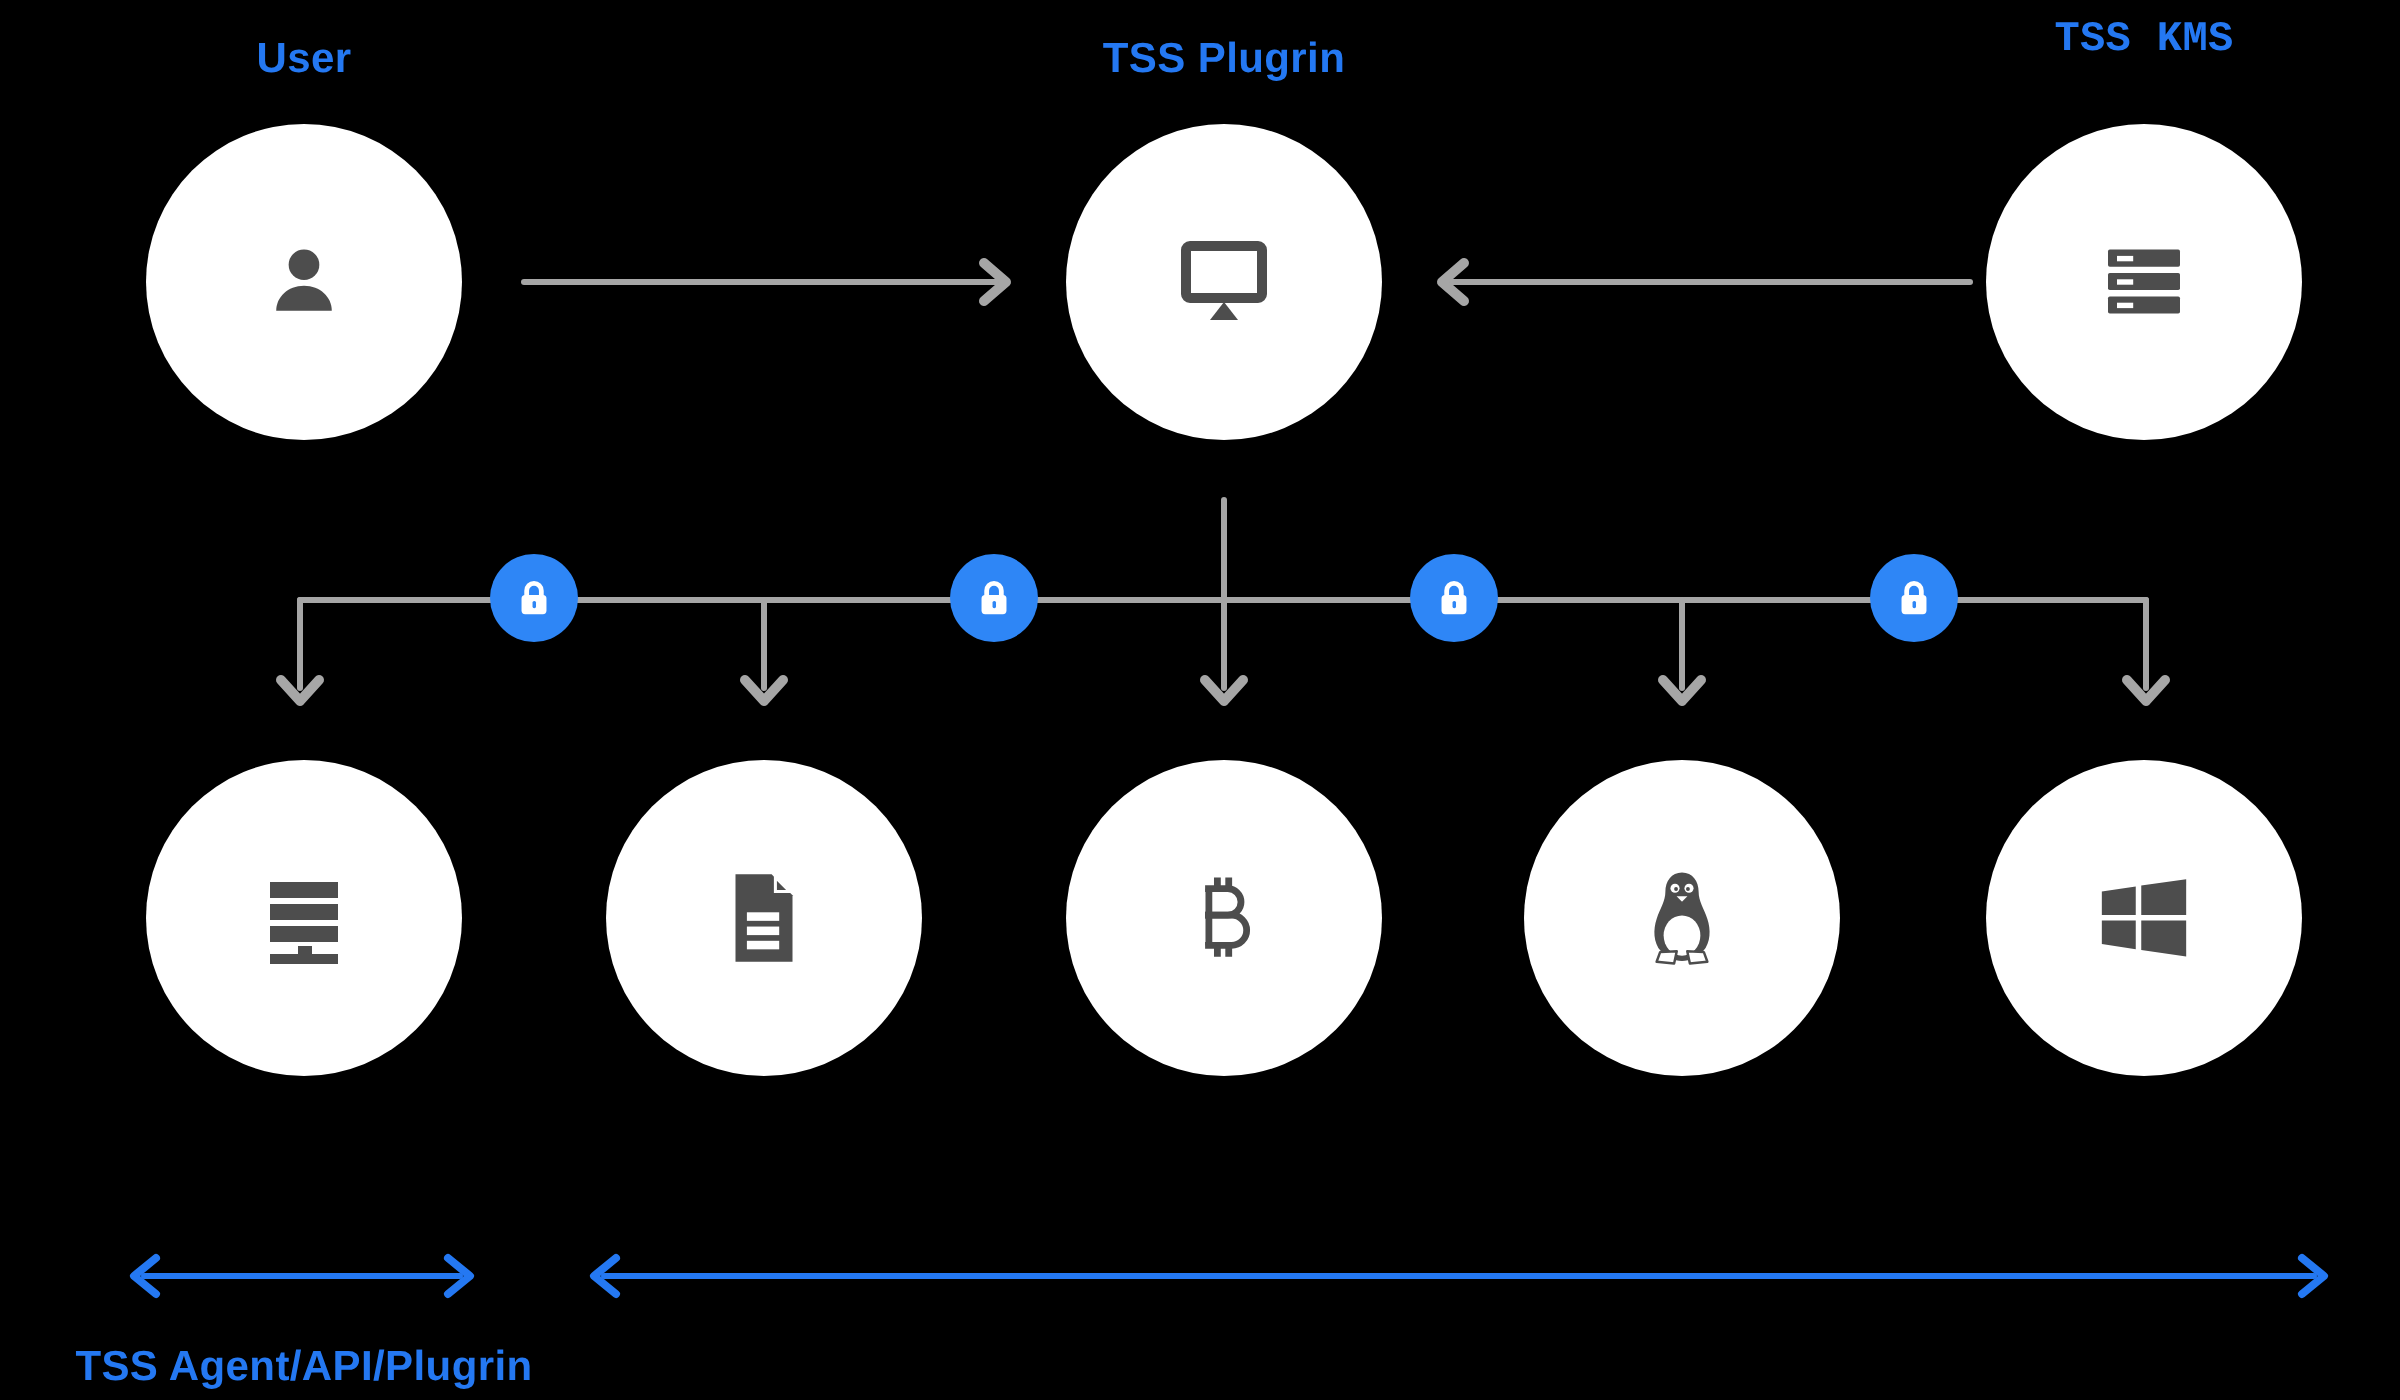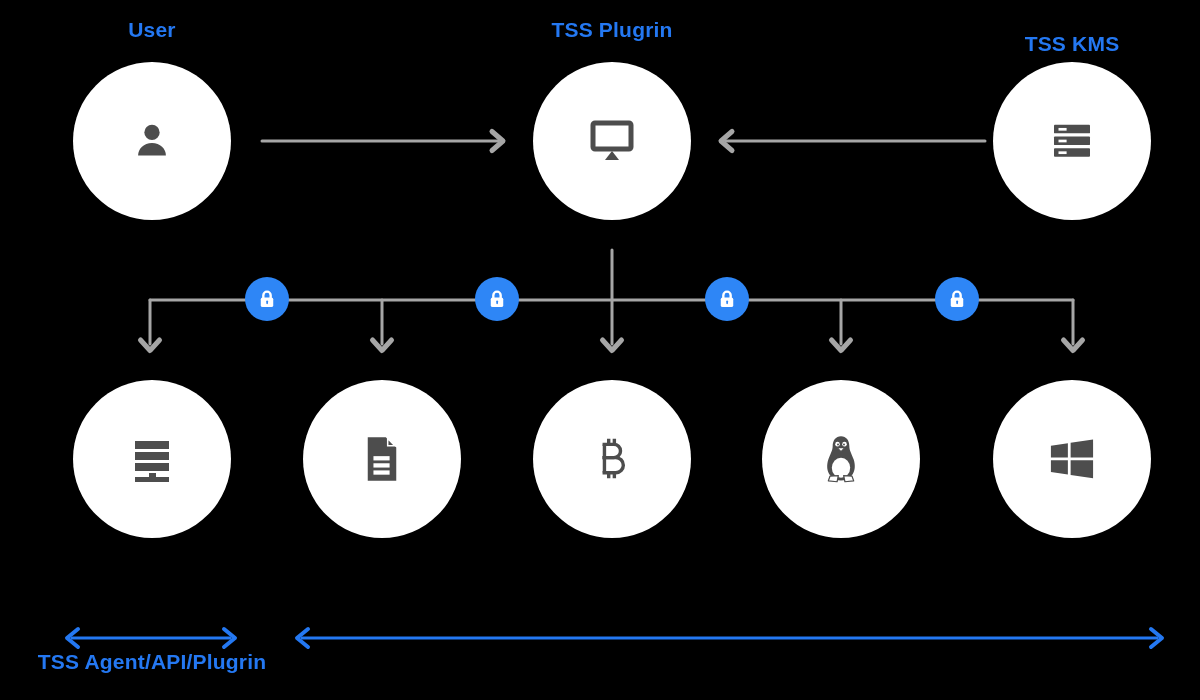--- a/index.html
+++ b/index.html
@@ -77,21 +77,21 @@
       <g>
         <path d="M302 638 H1157" stroke-width="3"></path>
         <path d="M308 629 L297 638 L308 647" stroke-width="4"></path>
         <path d="M1151 629 L1162 638 L1151 647" stroke-width="4"></path>
       </g>
     </g>
   </svg>
 
   <div class="diagram-label" style="left:152px;top:18px;">User</div>
   <div class="diagram-label" style="left:612px;top:18px;">TSS Plugrin</div>
-  <div class="diagram-label" style="left:1072px;top:32px;">TSS KMS</div>
+  <div class="diagram-label" style="left:1072px;top:9px;font-family:Liberation Mono, monospace;">TSS KMS</div>
 
   <div class="node" style="left:73px;top:62px;">
     <svg width="46" height="46" viewBox="0 0 48 48">
       <circle cx="24" cy="15" r="8" fill="var(--icon-gray)"></circle>
       <path d="M24 26 c-8.5 0 -14.5 6 -14.5 13 h29 c0 -7 -6 -13 -14.5 -13 z" fill="var(--icon-gray)"></path>
     </svg>
   </div>
 
   <div class="node" style="left:533px;top:62px;">
     <svg width="52" height="46" viewBox="0 0 52 46">
@@ -190,15 +190,15 @@
     <svg width="44" height="42" viewBox="0 0 48 44">
       <g fill="var(--icon-gray)">
         <path d="M1 7.6 L19.5 4.8 V20.4 H1 Z"></path>
         <path d="M22.5 4.3 L47 0.8 V20.4 H22.5 Z"></path>
         <path d="M1 23.4 H19.5 V39 L1 36.2 Z"></path>
         <path d="M22.5 23.4 H47 V43 L22.5 39.5 Z"></path>
       </g>
     </svg>
   </div>
 
-  <div class="diagram-label" style="left:152px;top:650px;">TSS Agent/API/Plugrin</div>
+  <div class="diagram-label" style="left:152px;top:672px;">TSS Agent/API/Plugrin</div>
 
 </div>
 
 </body></html>

